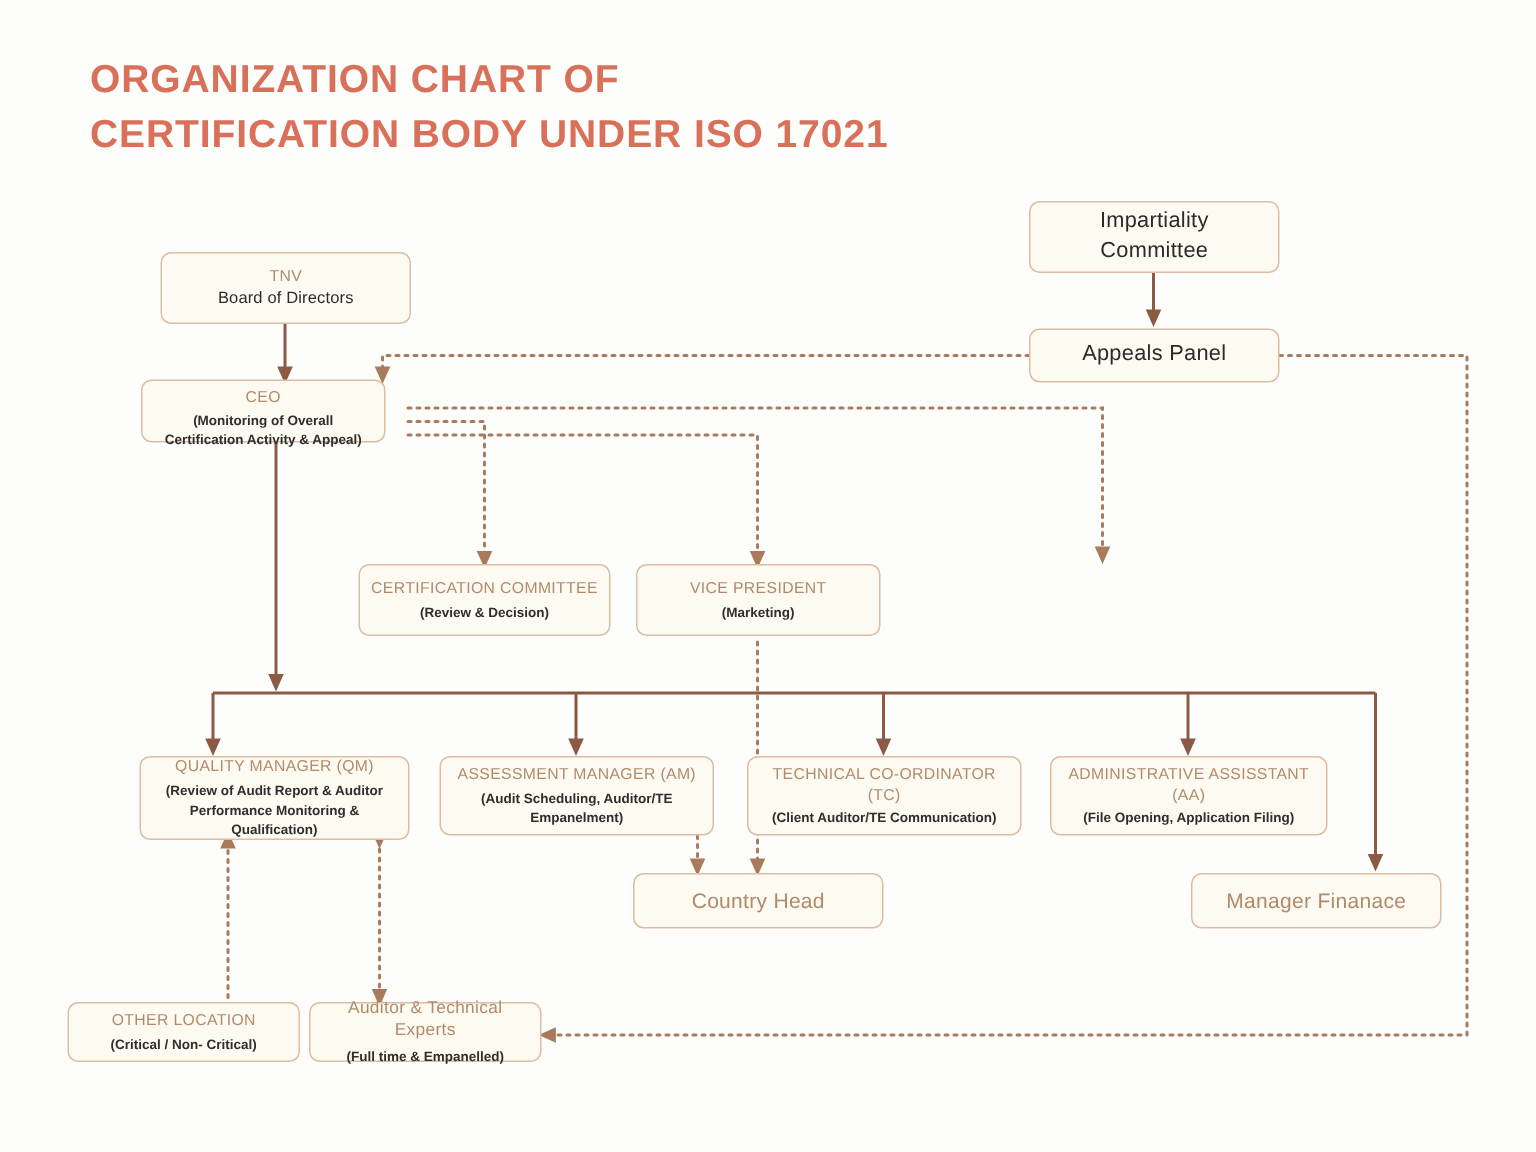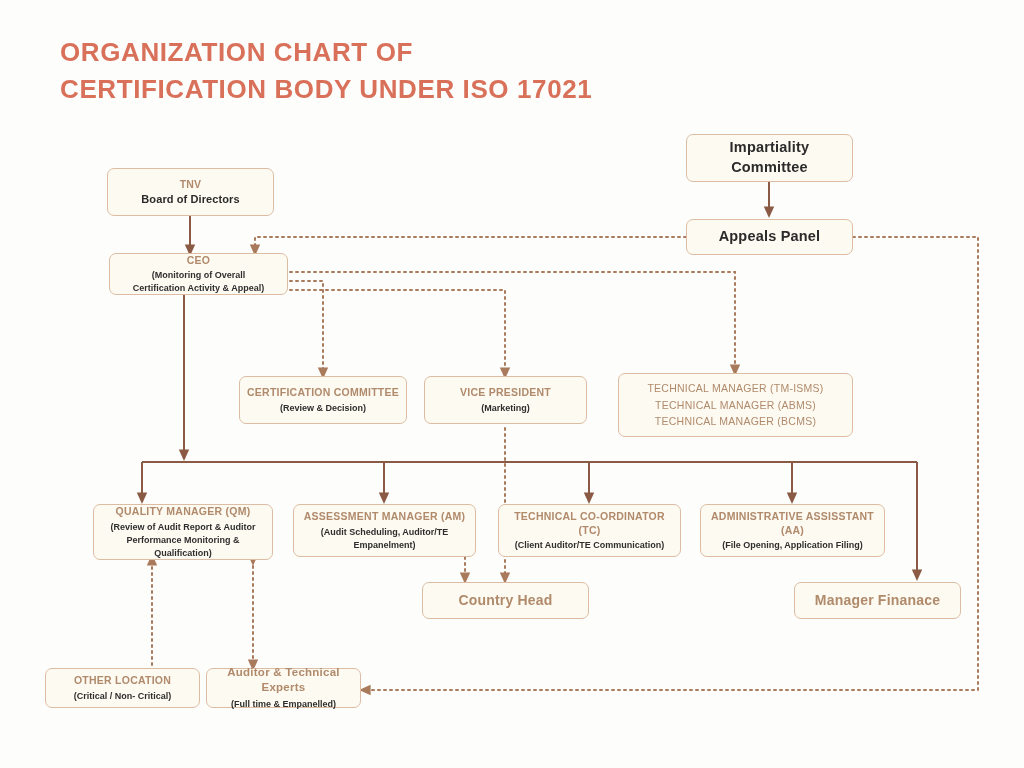--- a/index.html
+++ b/index.html
@@ -36,21 +36,20 @@
     justify-content: center;
     text-align: center;
     padding: 4px 6px;
     z-index: 5;
   }
   .n-head {
     color: #b08a6b;
     font-size: 10.5px;
     letter-spacing: 0.25px;
     line-height: 1.35;
-    font-weight: bold;
   }
   .n-head.big {
     font-size: 11px;
     color: #2b2b2b;
     letter-spacing: 0.1px;
   }
   .n-head.plain {
     font-size: 14px;
     color: #b08a6b;
     letter-spacing: 0.2px;
@@ -136,21 +135,21 @@
 
       <path d="M253,560 L253,665" marker-end="url(#ah-dot)" marker-start="url(#ah-dot)"></path>
     </g>
   </svg>
 
   <div class="node" style="left:107px; top:168px; width:167px; height:48px;">
     <div class="n-head">TNV</div>
     <div class="n-head big">Board of Directors</div>
   </div>
 
-  <div class="node" style="left:109px; top:253px; width:179px; height:42px;">
+  <div class="node" style="left:94px; top:253px; width:163px; height:42px;justify-content:space-between;">
     <div class="n-head">CEO</div>
     <div class="n-sub">(Monitoring of Overall</div>
     <div class="n-sub" style="margin-top:0">Certification Activity &amp; Appeal)</div>
   </div>
 
   <div class="node" style="left:686px; top:134px; width:167px; height:48px;">
     <div class="n-head dark">Impartiality</div>
     <div class="n-head dark">Committee</div>
   </div>
 
@@ -161,25 +160,20 @@
   <div class="node" style="left:239px; top:376px; width:168px; height:48px;">
     <div class="n-head">CERTIFICATION COMMITTEE</div>
     <div class="n-sub">(Review &amp; Decision)</div>
   </div>
 
   <div class="node" style="left:424px; top:376px; width:163px; height:48px;">
     <div class="n-head">VICE PRESIDENT</div>
     <div class="n-sub">(Marketing)</div>
   </div>
 
-  <div class="node" style="left:618px; top:373px; width:235px; height:64px;">
-    <div class="n-line">TECHNICAL MANAGER (TM-ISMS)</div>
-    <div class="n-line">TECHNICAL MANAGER (ABMS)</div>
-    <div class="n-line">TECHNICAL MANAGER (BCMS)</div>
-  </div>
 
   <div class="node" style="left:93px; top:504px; width:180px; height:56px;align-items:center;">
     <div class="n-head">QUALITY MANAGER (QM)</div>
     <div class="n-sub">(Review of Audit Report &amp; Auditor</div>
     <div class="n-sub" style="margin-top:0">Performance Monitoring &amp; Qualification)</div>
   </div>
 
   <div class="node" style="left:293px; top:504px; width:183px; height:53px;">
     <div class="n-head">ASSESSMENT MANAGER (AM)</div>
     <div class="n-sub">(Audit Scheduling, Auditor/TE Empanelment)</div>

